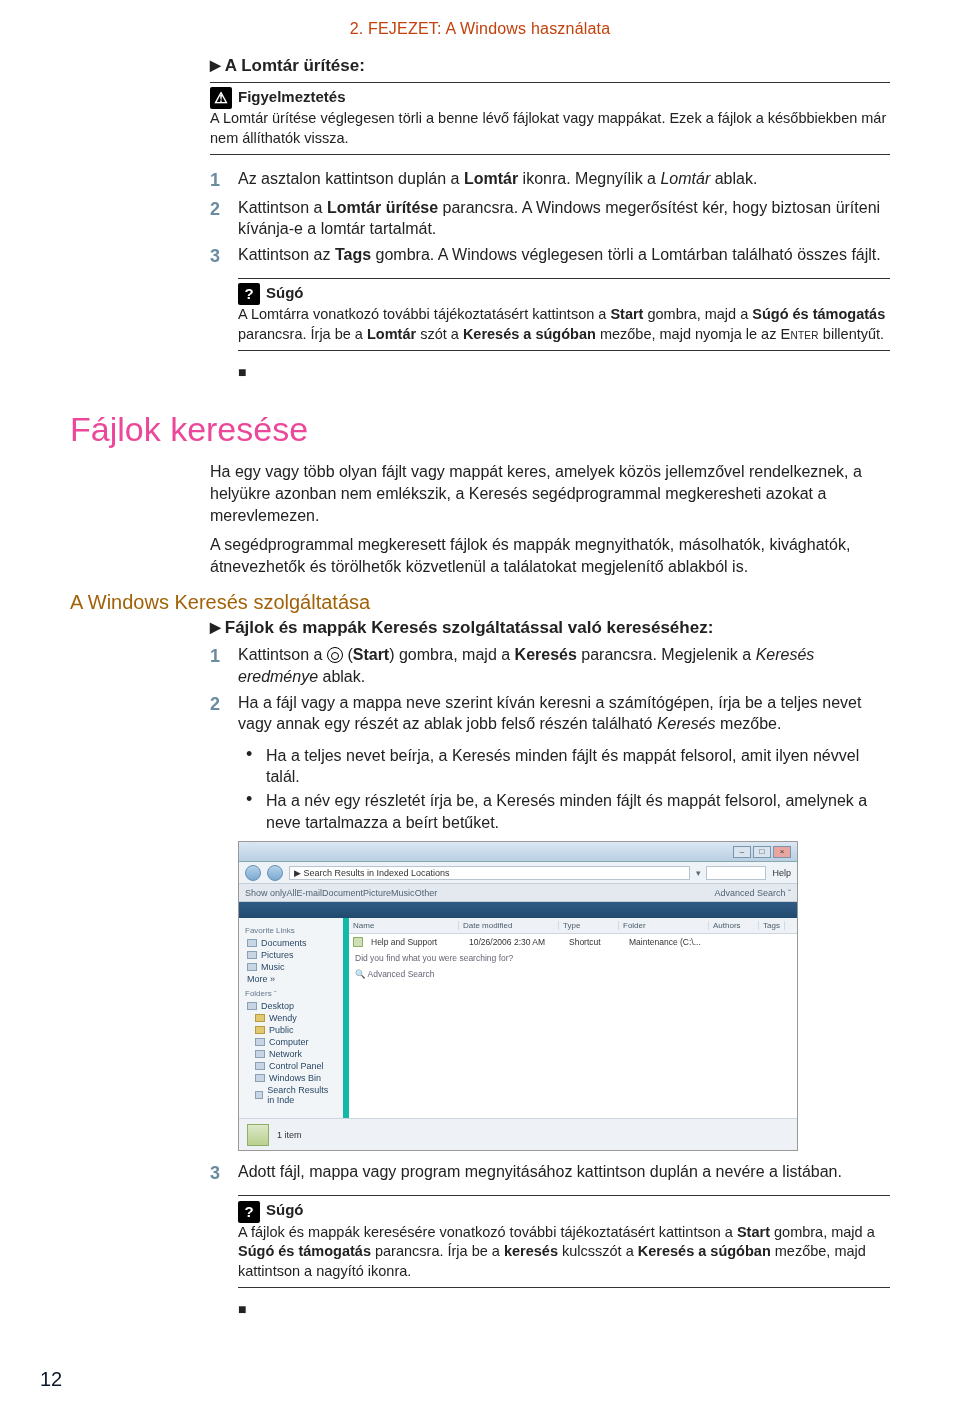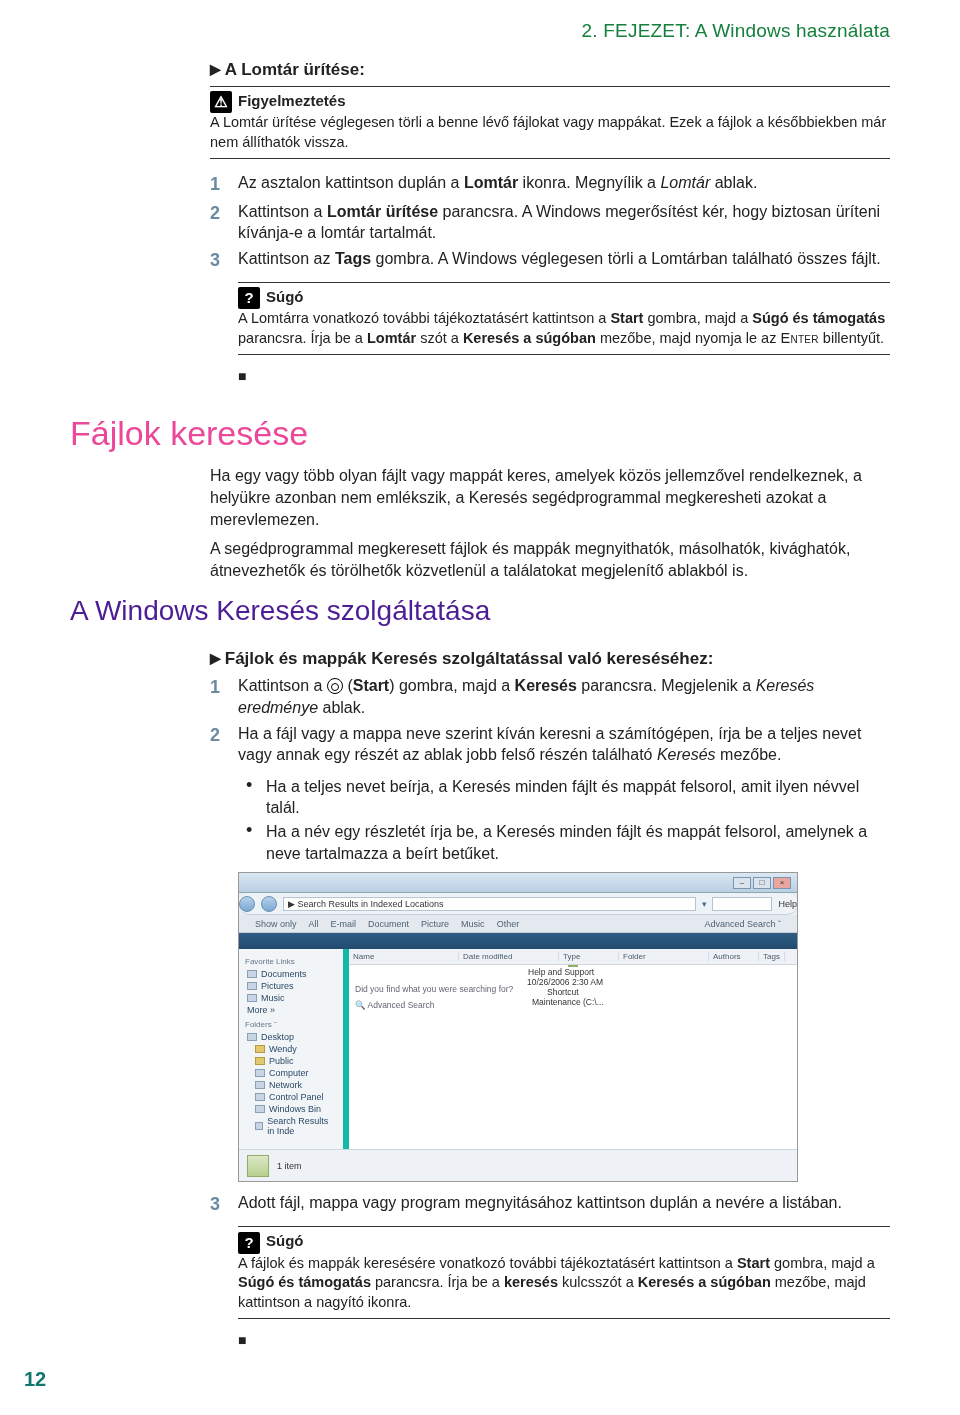--- a/index.html
+++ b/index.html
@@ -1,66 +1,66 @@
 <!DOCTYPE html>
 <html><head>
 <meta charset="utf-8">
 <style>
   * { box-sizing: border-box; margin: 0; padding: 0; }
   html, body { width: 960px; background: #fff; font-family: Arial, Helvetica, sans-serif; color: #222; }
   .page { width: 960px; min-height: 1415px; padding: 20px 70px 30px 70px; position: relative; }
-  .chapter-title { color: #15803d; font-size: 19px; text-align: right; margin-bottom: 18px; font-weight: 400; letter-spacing: .2px; }
+  .chapter-title { color: #c2410c; font-size: 16px; text-align: center; margin-bottom: 18px; font-weight: 400; letter-spacing: .2px; }
   .content-col { margin-left: 140px; }
   .arrow-heading { font-weight: 700; font-size: 17px; margin-bottom: 6px; }
   .arrow-heading .tri { display:inline-block; margin-right:4px; font-size:14px; vertical-align:1px; }
   .callout { border-top: 1px solid #333; border-bottom: 1px solid #333; padding: 4px 0 6px 0; margin: 4px 0 13px 0; font-size: 14.5px; line-height: 1.35; }
   .callout-title { font-weight: 700; font-size: 15px; display:inline; }
   .callout-icon { display:inline-block; width:22px; height:22px; background:#000; color:#fff; font-weight:700; text-align:center; line-height:22px; font-size:15px; margin-right:6px; vertical-align:middle; border-radius:2px; }
   .callout-icon.q { border-radius:2px; }
   .ol-steps { list-style:none; padding:0; margin:4px 0 10px 0; }
   .ol-steps li { display:flex; margin-bottom:4px; font-size:16px; line-height:1.35; }
   .stepnum { color:#6b8ba0; font-weight:700; font-size:18px; width:28px; flex-shrink:0; font-family:Arial; }
   .steptext { flex:1; }
   .b { font-weight:700; }
   .i { font-style:italic; }
   .smallcaps { font-variant: small-caps; letter-spacing:.3px; }
   .section-h1 { color:#ec4899; font-size:34px; font-weight:400; margin: 30px 0 12px 0; }
-  .section-h2 { color:#4c1d95; font-size:28px; font-weight:400; margin: 14px 0 22px 0; }
+  .section-h2 { color:#a16207; font-size:20px; font-weight:400; margin: 14px 0 4px 0; }
   .para { font-size:16px; line-height:1.35; margin-bottom:8px; }
   .bullets { list-style:none; padding:0; margin:2px 0 8px 0; }
   .bullets li { display:flex; font-size:16px; line-height:1.35; margin-bottom:2px; }
   .bullets .dot { width:28px; flex-shrink:0; text-align:left; padding-left:8px; font-size:18px; line-height:1; }
   .end-square { font-size:14px; margin:6px 0 0 0; }
   .start-orb { display:inline-block; width:16px; height:16px; border:1.6px solid #000; border-radius:50%; position:relative; vertical-align:-3px; }
   .start-orb::before { content:""; position:absolute; left:3.5px; top:3.5px; width:6px; height:6px; border:1.2px solid #000; border-radius:50%; }
-  .pagenum { position:absolute; bottom:24px; left:24px; font-size:20px; font-weight:700; color:#0f766e; }
+  .pagenum { position:absolute; bottom:24px; left:40px; font-size:20px; font-weight:400; color:#0f172a; }
 
   
   .shot { width:560px; margin:6px 0 10px 0; border:1px solid #999; background:#e9eef3; font-size:9px; color:#333; }
   .titlebar { height:20px; background:linear-gradient(#dbe7f3,#b9cfe3); border-bottom:1px solid #8aa; display:flex; align-items:center; padding:0 6px; gap:4px; }
   .tb-btns { margin-left:auto; display:flex; gap:2px; }
   .tb-btn { width:18px; height:12px; background:#d9e4ef; border:1px solid #7a95ad; font-size:8px; text-align:center; line-height:10px; }
   .tb-btn.close { background:#e9a6a0; }
-  .navrow { height:22px; background:#eef3f8; border-bottom:1px solid #c4cfd9; display:flex; align-items:center; padding:0 0; gap:6px;border-radius:10px; }
+  .navrow { height:22px; background:#eef3f8; border-bottom:1px solid #c4cfd9; display:flex; align-items:center; padding:0 6px; gap:6px; }
   .circ { width:16px; height:16px; border-radius:50%; background:linear-gradient(#b6d2ec,#7aa9d1); border:1px solid #6b8fad; }
   .addr { flex:1; height:14px; background:#fff; border:1px solid #b7c3cf; padding:0 4px; line-height:12px; }
   .sbox { width:60px; height:14px; background:#fff; border:1px solid #b7c3cf; }
-  .toolbar { height:18px; background:#e3e9ef; border-bottom:1px solid #c4cfd9; display:flex; align-items:center; gap:12px; padding:0 16px; color:#516273; }
+  .toolbar { height:18px; background:#e3e9ef; border-bottom:1px solid #c4cfd9; display:flex; align-items:center; padding:0 6px; color:#516273; }
   .toolbar span.right { margin-left:auto; }
   .filterbar { height:16px; background:linear-gradient(#2f5c85,#214a6e); color:#dce9f5; display:flex; align-items:center; gap:8px; padding:0 6px; font-size:8px; }
   .body { display:flex; height:200px; background:#fff; }
   .sidebar { width:110px; background:#f2f5f8; border-right:6px solid #14b8a6; padding:4px 6px; color:#2a4866; }
   .sidebar .hdr { color:#65788a; font-size:8px; margin:4px 0 2px; }
   .sidebar .itm { padding:1px 0 1px 2px; display:flex; align-items:center; gap:4px; }
   .ficon { width:10px; height:8px; background:#e2c86f; border:1px solid #b89a3f; }
   .dicon { width:10px; height:8px; background:#c7d5e4; border:1px solid #8aa0b5; }
   .listpane { flex:1; display:flex; flex-direction:column; }
   .cols { height:16px; background:#eef2f6; border-bottom:1px solid #cfd7de; display:flex; align-items:center; font-size:8px; color:#4a5b6b; }
   .cols span { padding:0 4px; border-right:1px solid #d4dbe2; }
-  .row { height:16px; display:flex; align-items:center; font-size:8.5px;flex-direction:column; }
+  .row { height:16px; display:flex; align-items:center; font-size:8.5px; }
   .row span { padding:0 4px; }
   .row .ric { width:10px;height:10px;background:#cfe0b7;border:1px solid #8fae66;margin-left:4px;margin-right:4px; }
   .hintrow { font-size:8.5px; color:#667; padding:3px 6px; }
   .status { height:32px; border-top:1px solid #cfd7de; background:#eef2f6; display:flex; align-items:center; padding:12px 8px; gap:8px; }
   .bigicon { width:22px; height:22px; background:linear-gradient(#dce8c7,#b8d08f); border:1px solid #8fae66; }
   .c-name { width:110px; }
   .c-date { width:100px; }
   .c-type { width:60px; }
   .c-folder { width:90px; }
   .c-auth { width:50px; }

